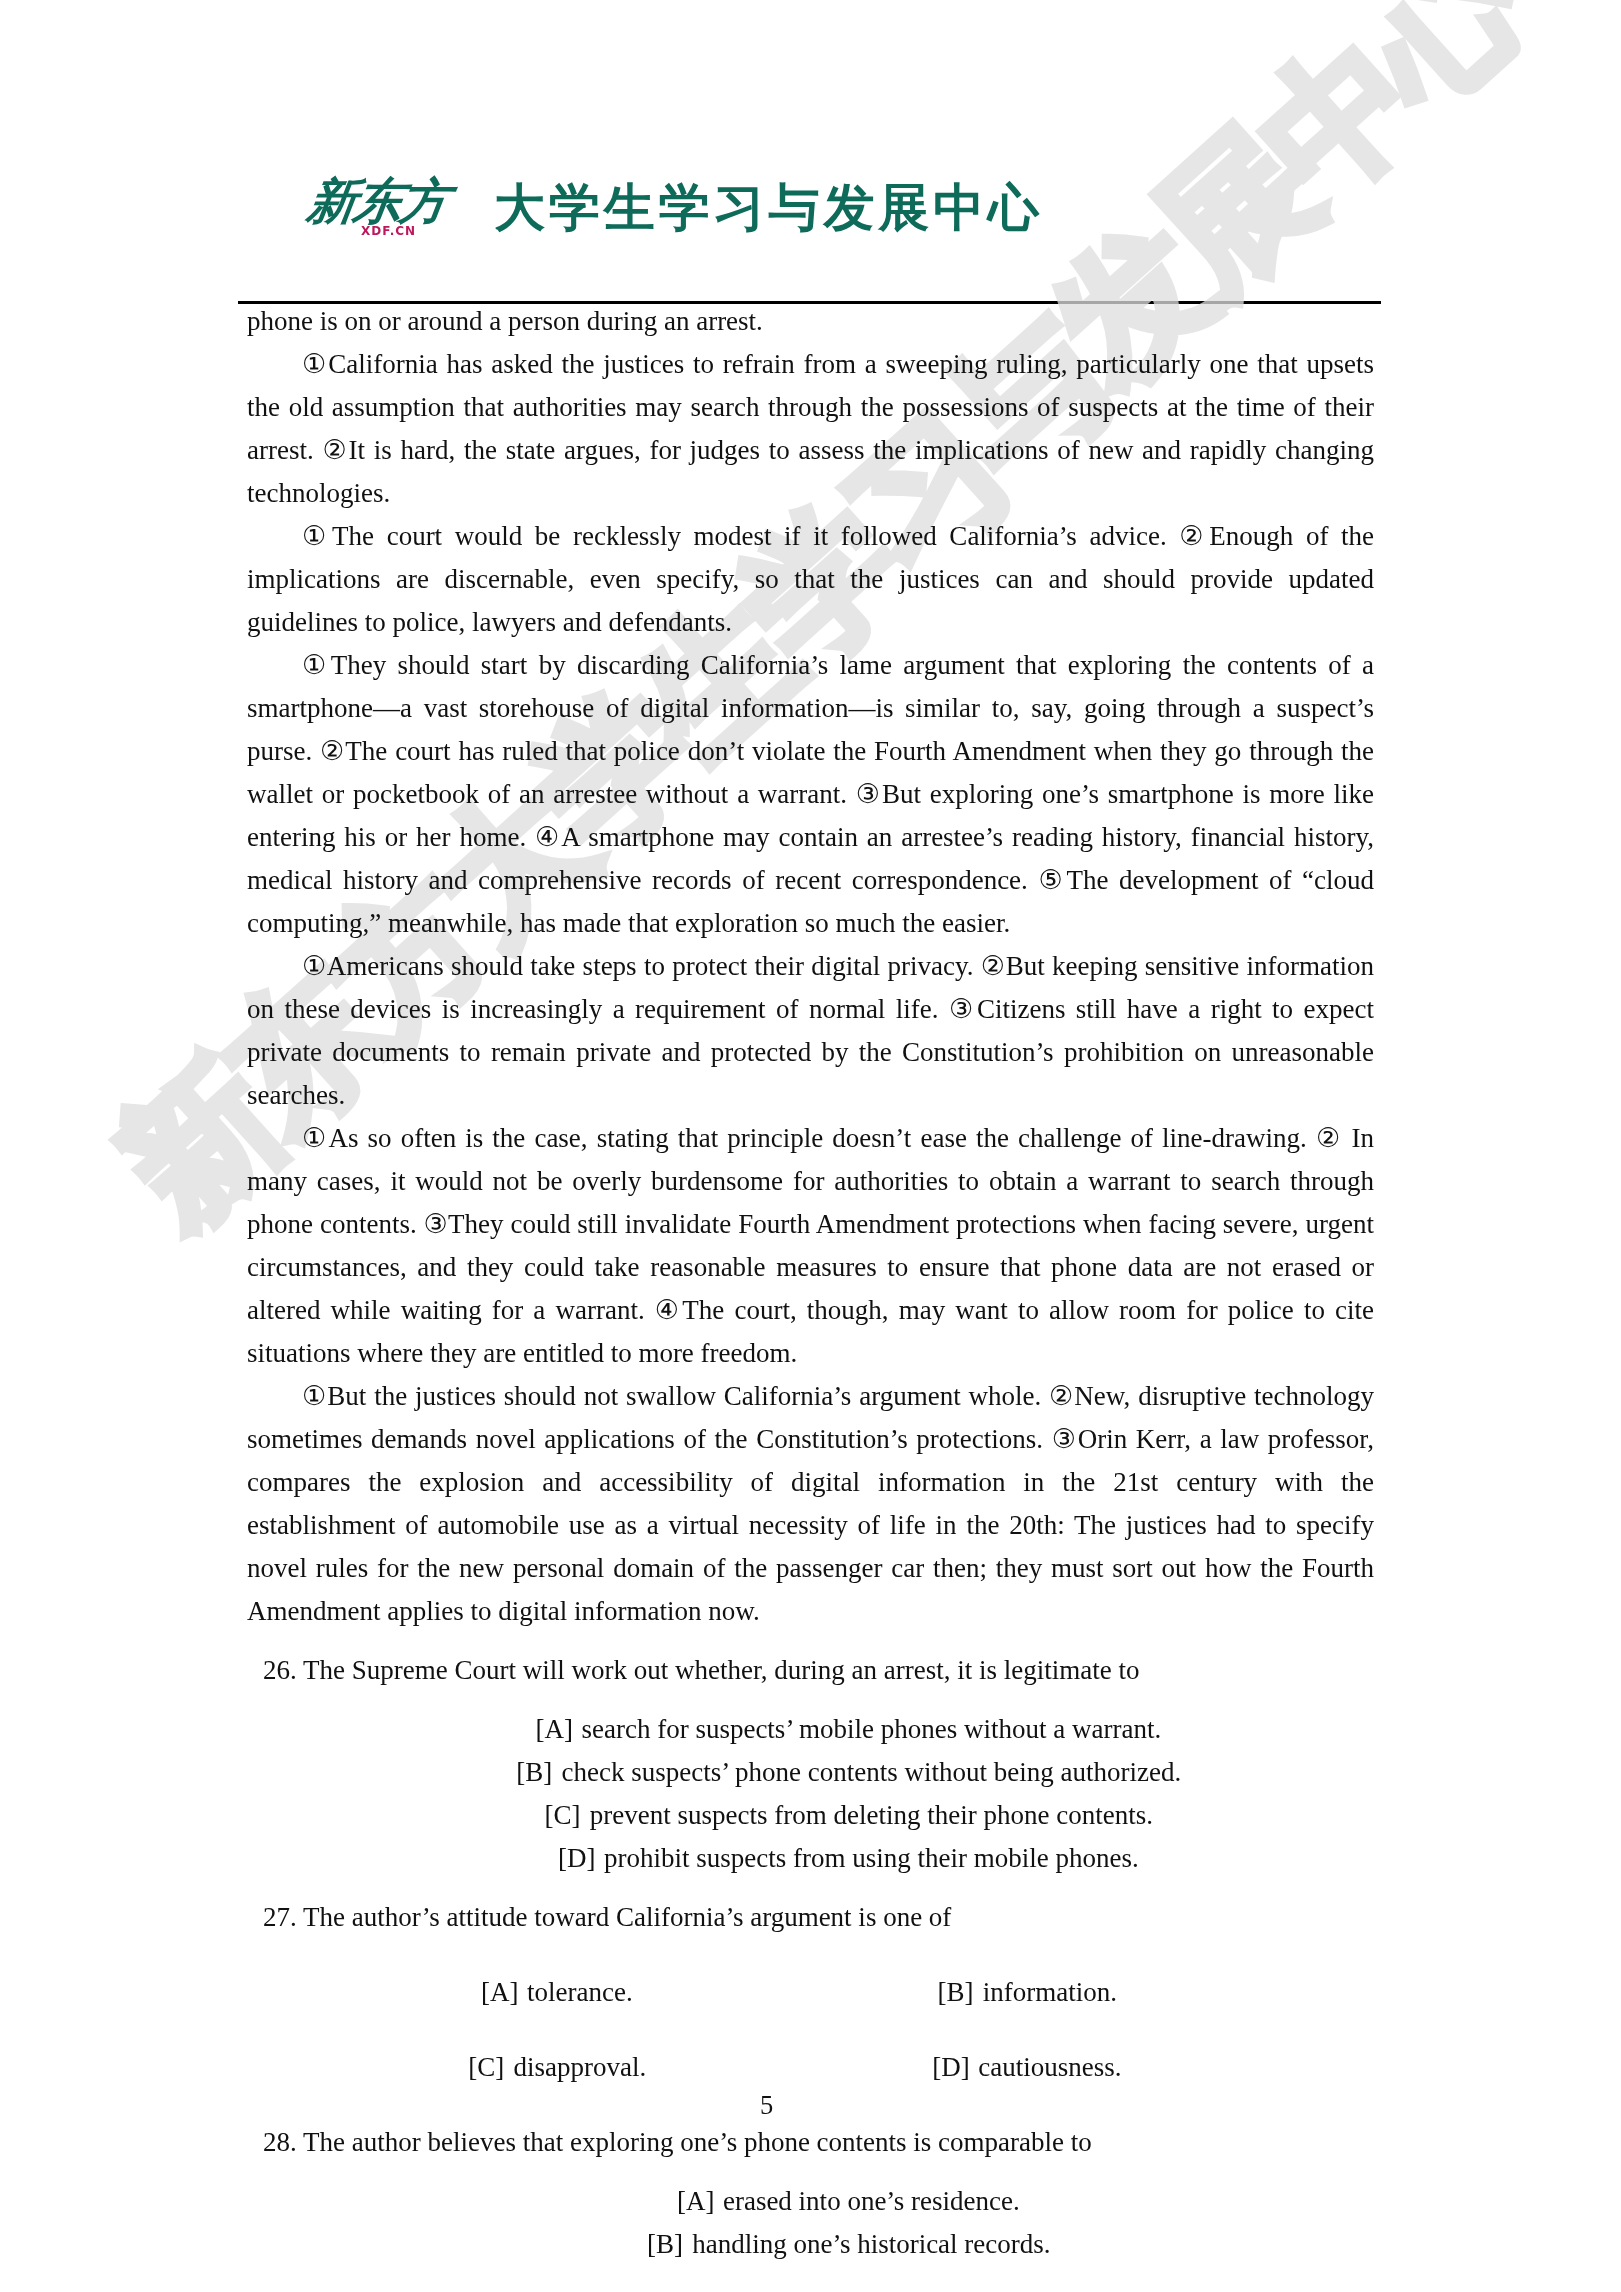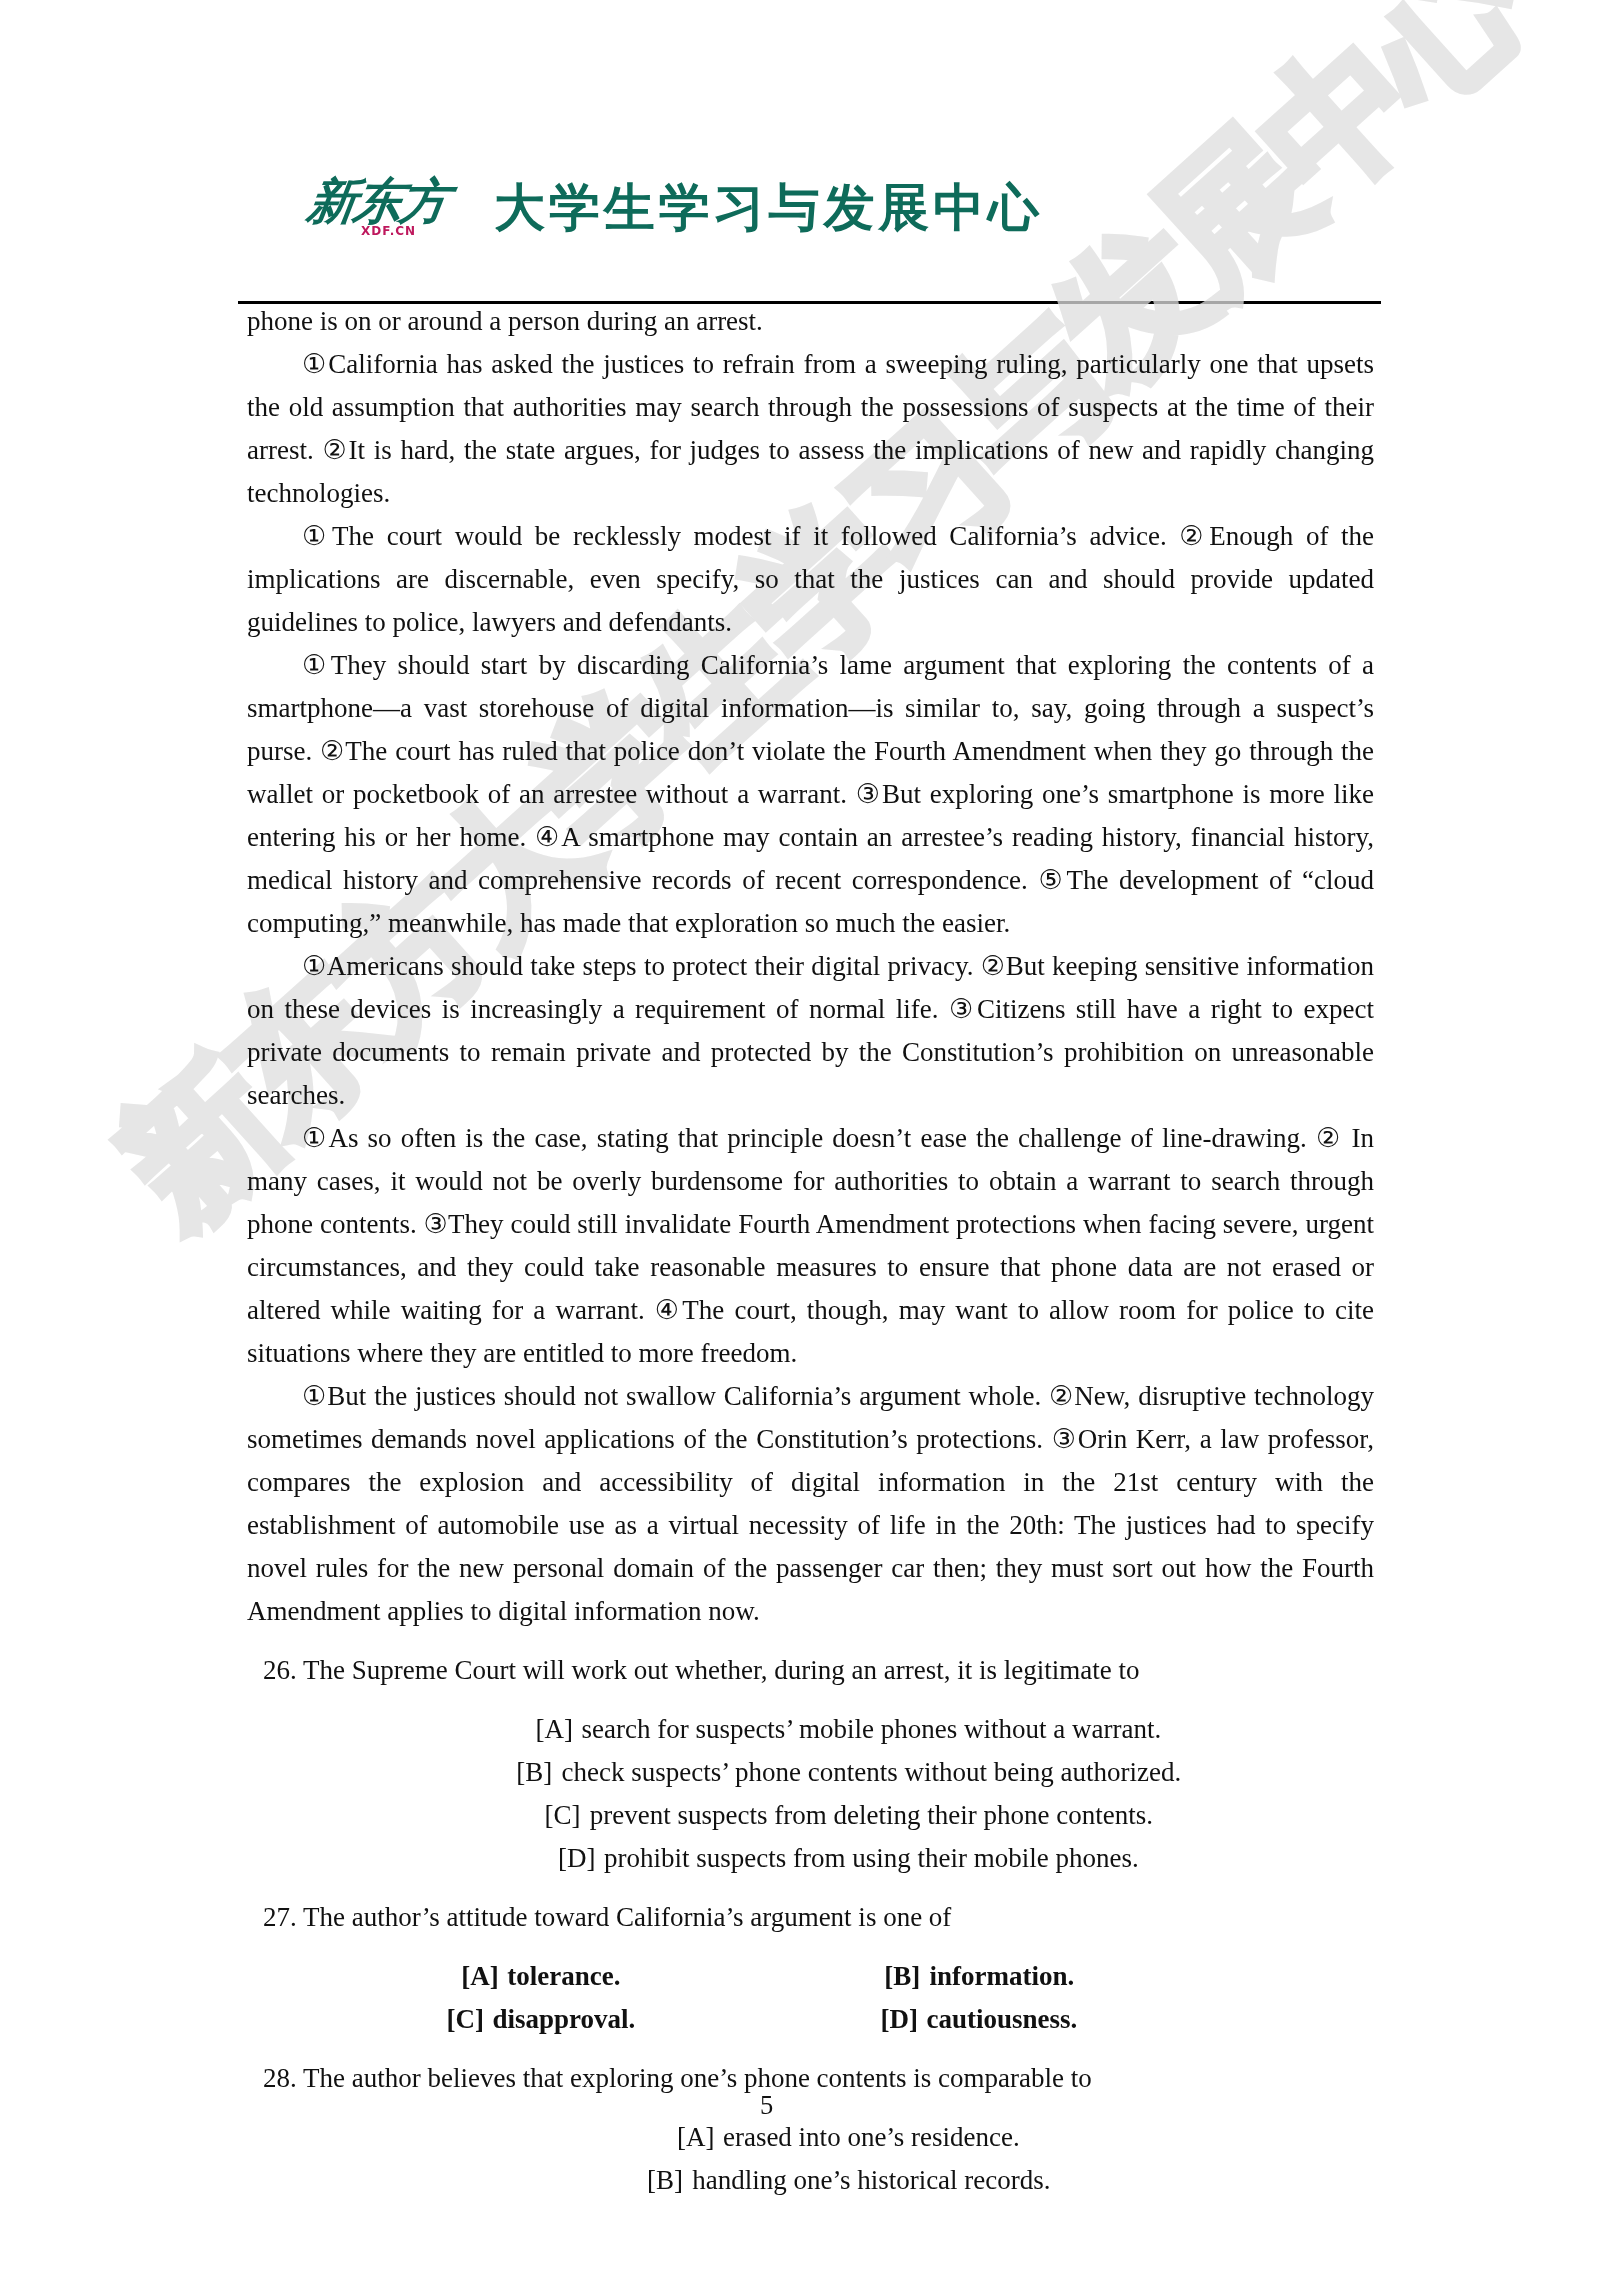--- a/index.html
+++ b/index.html
@@ -40,21 +40,21 @@
     position: absolute; left: 247px; top: 300px; width: 1127px; z-index: 1;
     font-family: "Liberation Serif", "DejaVu Serif", serif;
     font-size: 27px; line-height: 43px; color: #111;
   }
   .content p { margin: 0; text-align: justify; text-align-last: left; }
   .content p.indent { text-indent: 55px; }
   .q-stem { margin: 16px; }
   .opt { margin: 0 0 0 74px; white-space: nowrap; text-align: center; }
   .opt .letter { display: inline-block; width: 41px; }
   .opt-row { display: flex; margin-left: 74px; }
-  .opt-row .opt { margin: 0; width: 438px; font-weight: bold; }
+  .opt-row .opt { margin: 16px; width: 438px; }
   .page-num {
     position: absolute; left: 0; width: 1533px; top: 2086px; text-align: center;
     font-family: "Liberation Serif", serif; font-size: 26.5px; line-height: 39px; color: #111;
   }
 </style>
 </head>
 <body>
 
 <div class="page">
 

